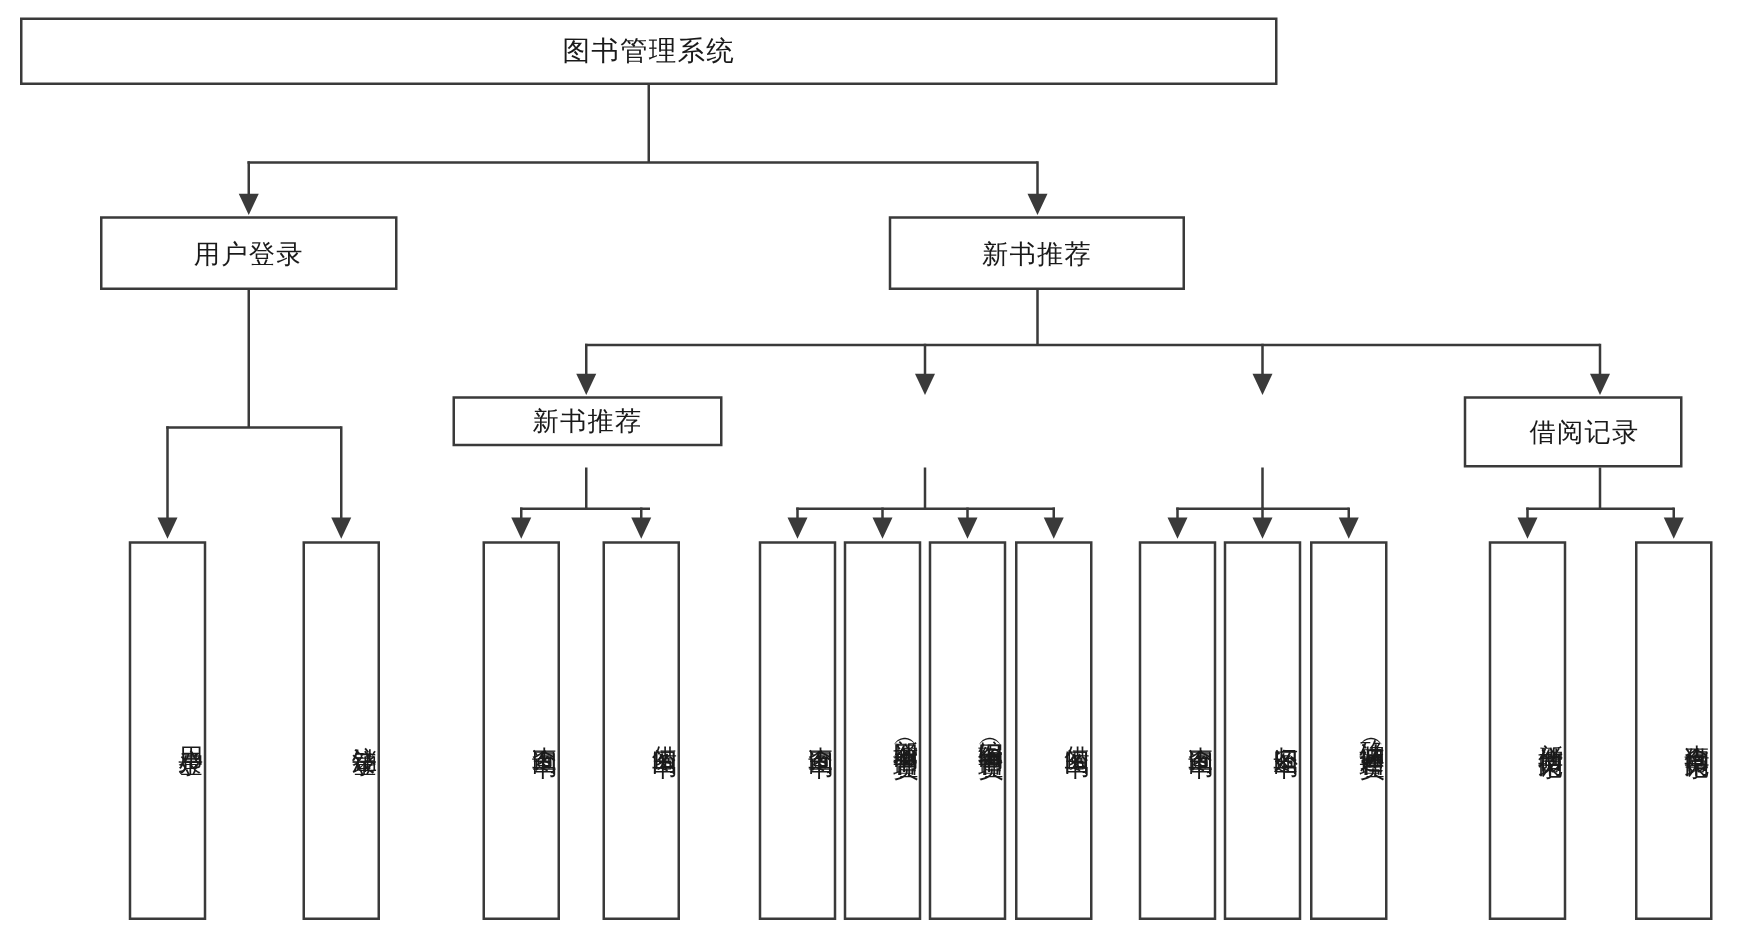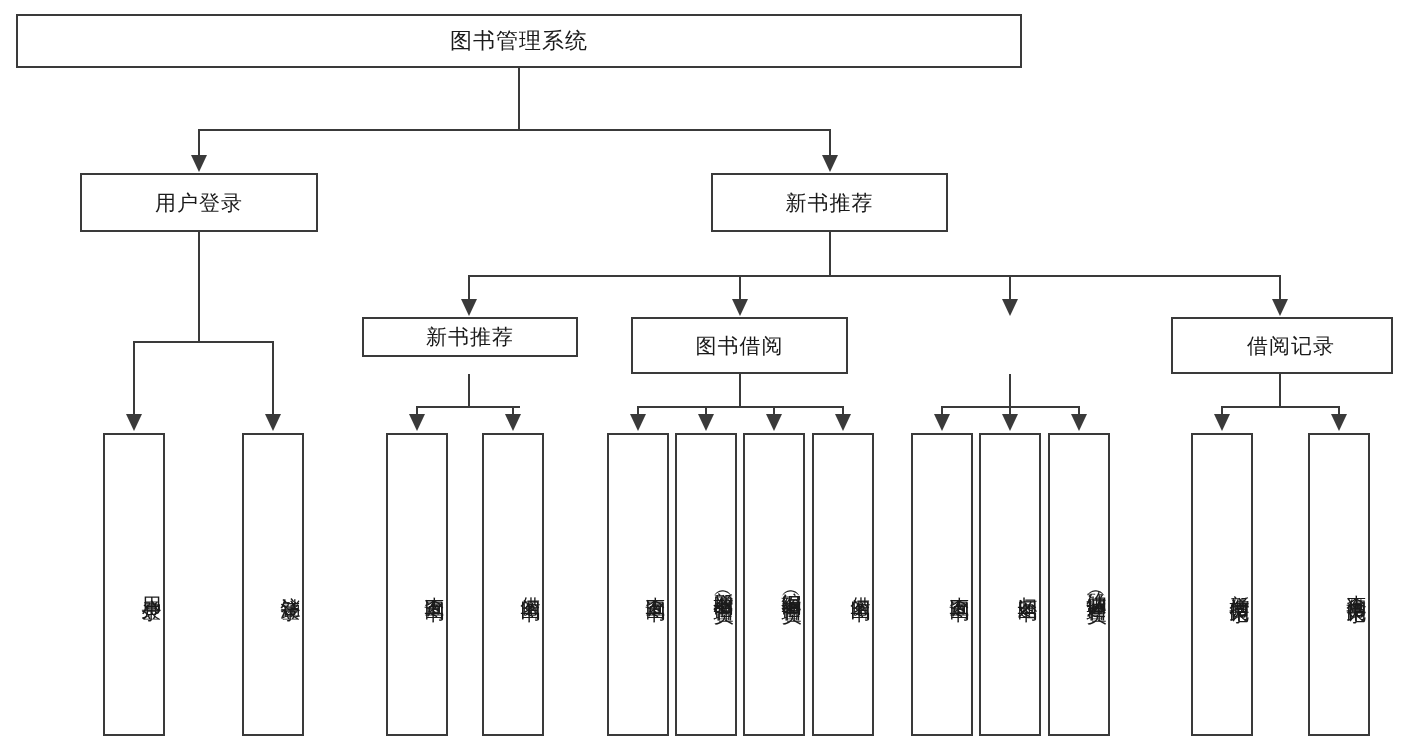--- a/index.html
+++ b/index.html
@@ -117,24 +117,21 @@
   <div class="ln v" style="left:739px; top:275px; height:26px;"></div>
   <div class="arrow" style="left:732px; top:299px;"></div>
   <div class="ln v" style="left:1009px; top:275px; height:26px;"></div>
   <div class="arrow" style="left:1002px; top:299px;"></div>
   <div class="ln v" style="left:1279px; top:275px; height:26px;"></div>
   <div class="arrow" style="left:1272px; top:299px;"></div>
 
   <div class="node h" style="left:362px; top:317px; width:216px; height:40px;">
     <span class="label">新书推荐</span>
   </div>
-  <div class="node h" style="left:631px; top:317px; width:217px; height:57px;">
-    <span class="label">图书借阅</span>
-  </div>
-  <div class="node h" style="left:1171px; top:317px; width:222px; height:57px;padding-left:18px;">
+  <div class="node h" style="left:1171px; top:317px; width:175px; height:57px;padding-left:18px;">
     <span class="label">借阅记录</span>
   </div>
 
   <div class="ln v" style="left:468px; top:374px; height:33px;"></div>
   <div class="ln h" style="left:416px; top:406px; width:104px;"></div>
   <div class="ln v" style="left:416px; top:406px; height:10px;"></div>
   <div class="arrow" style="left:409px; top:414px;"></div>
   <div class="ln v" style="left:512px; top:406px; height:10px;"></div>
   <div class="arrow" style="left:505px; top:414px;"></div>
 

